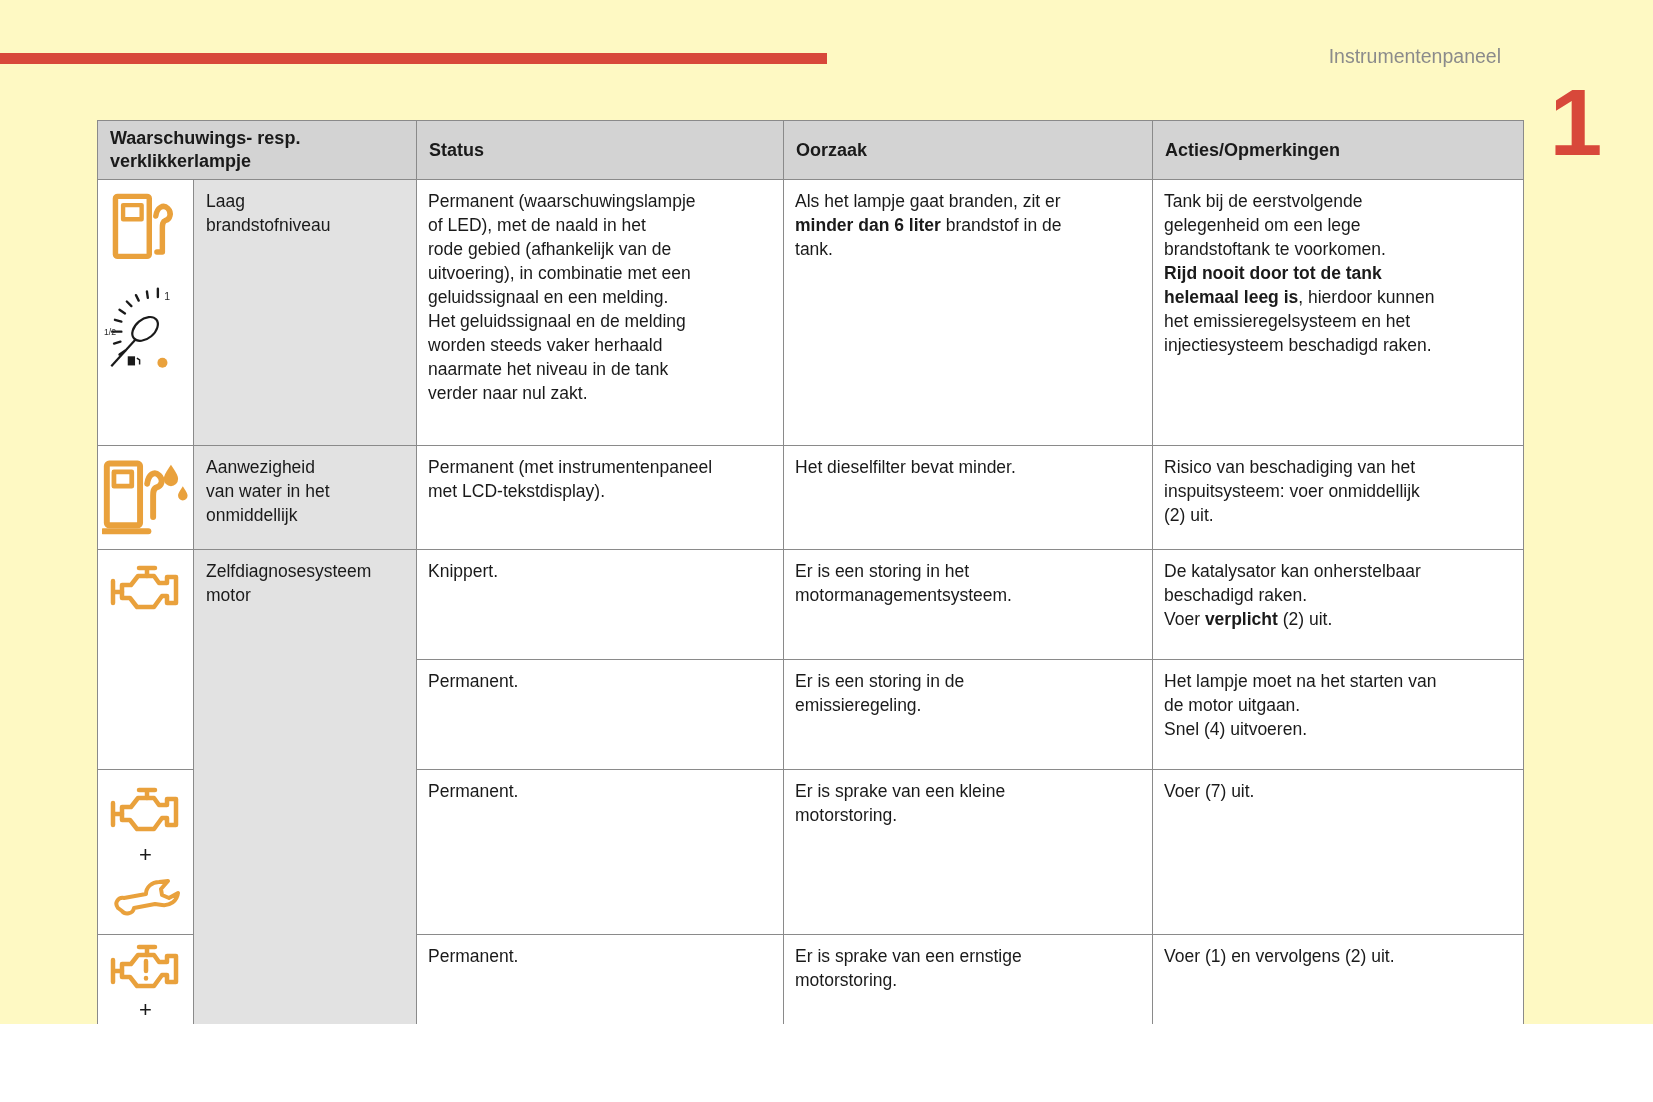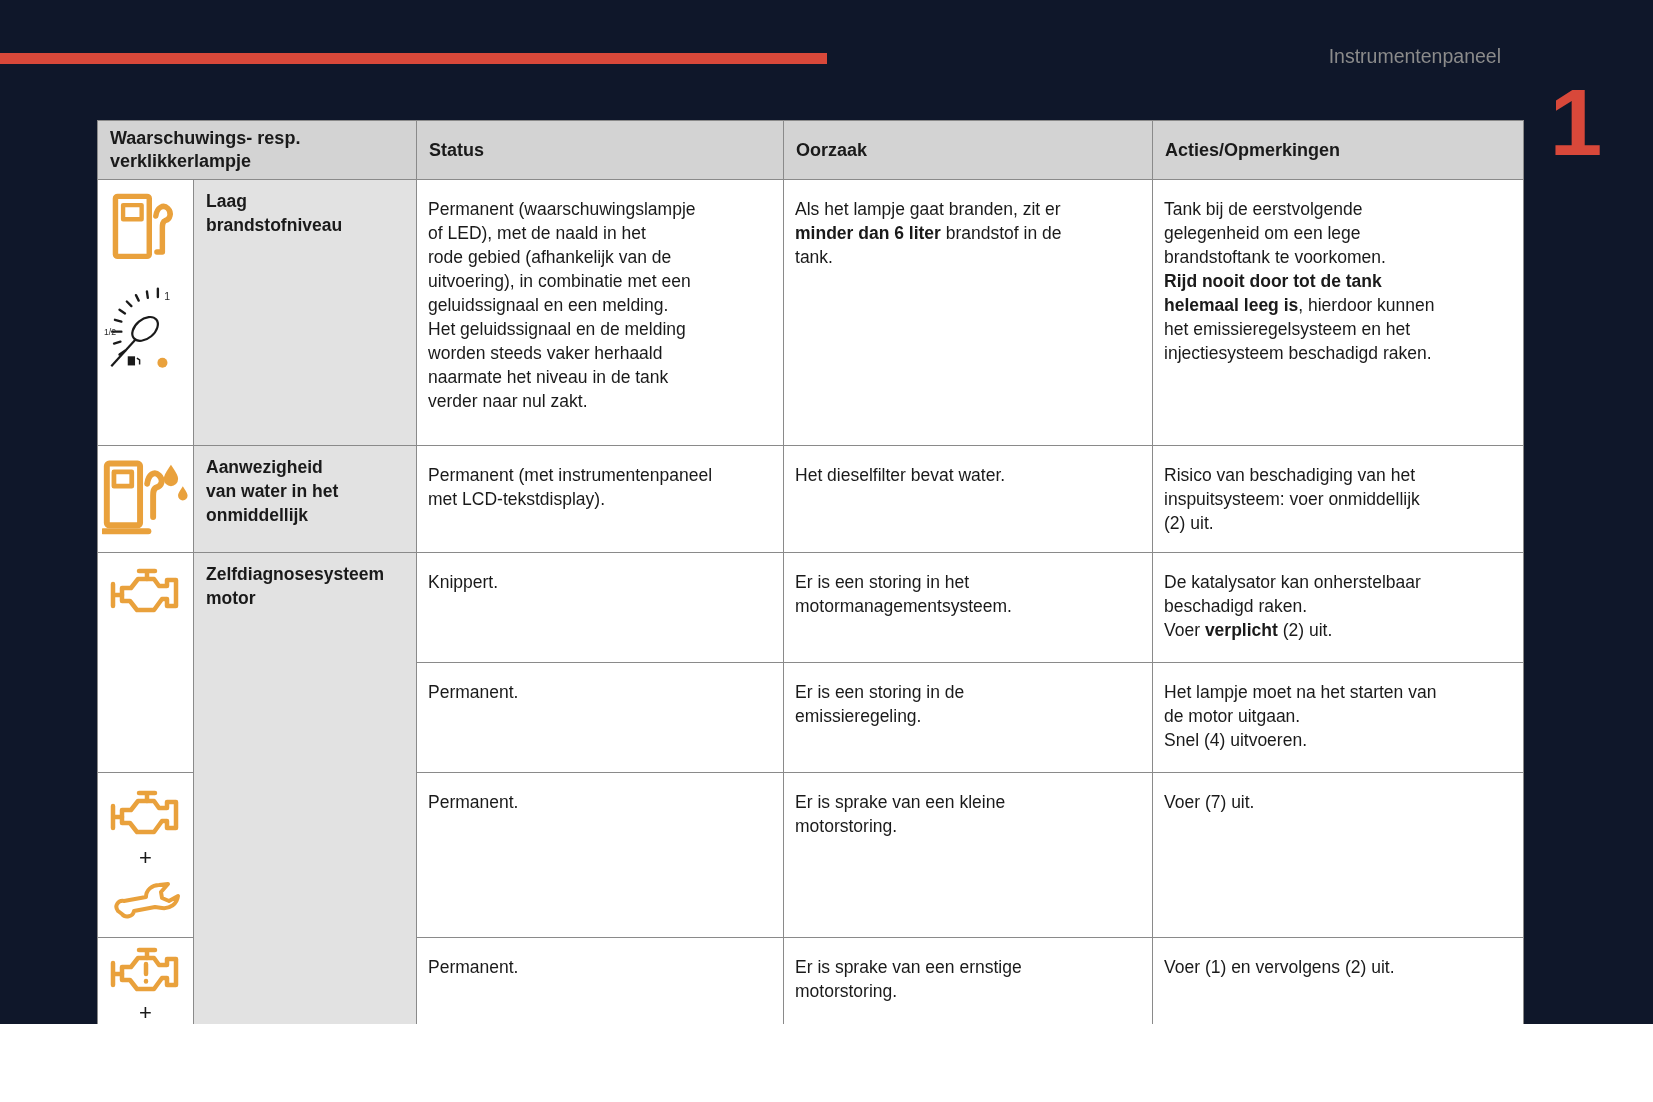--- a/index.html
+++ b/index.html
@@ -5,21 +5,21 @@
   * { margin: 0; padding: 0; box-sizing: border-box; }
   html, body { background: #ffffff; }
   body {
     font-family: "Liberation Sans", "DejaVu Sans", sans-serif;
     color: #1a1a1a;
   }
   .page {
     position: relative;
     width: 1653px;
     height: 1024px;
-    background: #0f172a;
+    background: #fef9c3;
     overflow: hidden;
   }
   .accent-bar {
     position: absolute;
     left: 0; top: 53px;
     width: 827px; height: 11px;
     background: #D8483A;
   }
   .section-header {
     position: absolute;
@@ -63,27 +63,27 @@
   .warn-table th {
     background: #d3d3d3;
     text-align: left;
     font-size: 18px;
     line-height: 23px;
     vertical-align: middle;
     padding: 6px 12px;
     white-space: pre-wrap;
   }
   td.txt {
-    padding: 17px 11px;
+    padding: 9px 11px;
     white-space: pre-wrap;
     background: #ffffff;
   }
   td.label-cell {
     background: #e2e2e2;
-    font-weight: bold;
+    font-weight: normal;
     padding: 9px 12px;
     white-space: pre-wrap;
   }
   td.icon-cell {
     background: #ffffff;
     padding: 0;
   }
   .icon-stack {
     display: flex;
     flex-direction: column;
@@ -213,21 +213,21 @@
             <path d="M58 4 c4 6 6 9 6 12 a6 6 0 0 1 -12 0 c0 -3 2 -6 6 -12 z" fill="#E9A13C"></path>
             <path d="M68 22 c2.6 4 4 6 4 8 a4 4 0 0 1 -8 0 c0 -2 1.4 -4 4 -8 z" fill="#E9A13C"></path>
           </svg>
         </div>
       </td>
       <td class="label-cell">Aanwezigheid
 van water in het
 onmiddellijk</td>
       <td class="txt">Permanent (met instrumentenpaneel
 met LCD-tekstdisplay).</td>
-      <td class="txt">Het dieselfilter bevat water.</td>
+      <td class="txt">Het dieselfilter bevat minder.</td>
       <td class="txt">Risico van beschadiging van het
 inspuitsysteem: voer onmiddellijk
 (2) uit.</td>
     </tr>
 
     <tr class="r3a">
       <td class="icon-cell" rowspan="2">
         <div class="icon-stack" style="padding-top:14px;">
           <svg width="76" height="54" viewBox="0 0 76 54">
             <g fill="none" stroke="#E9A13C" stroke-width="4.5" stroke-linejoin="round" stroke-linecap="round">

